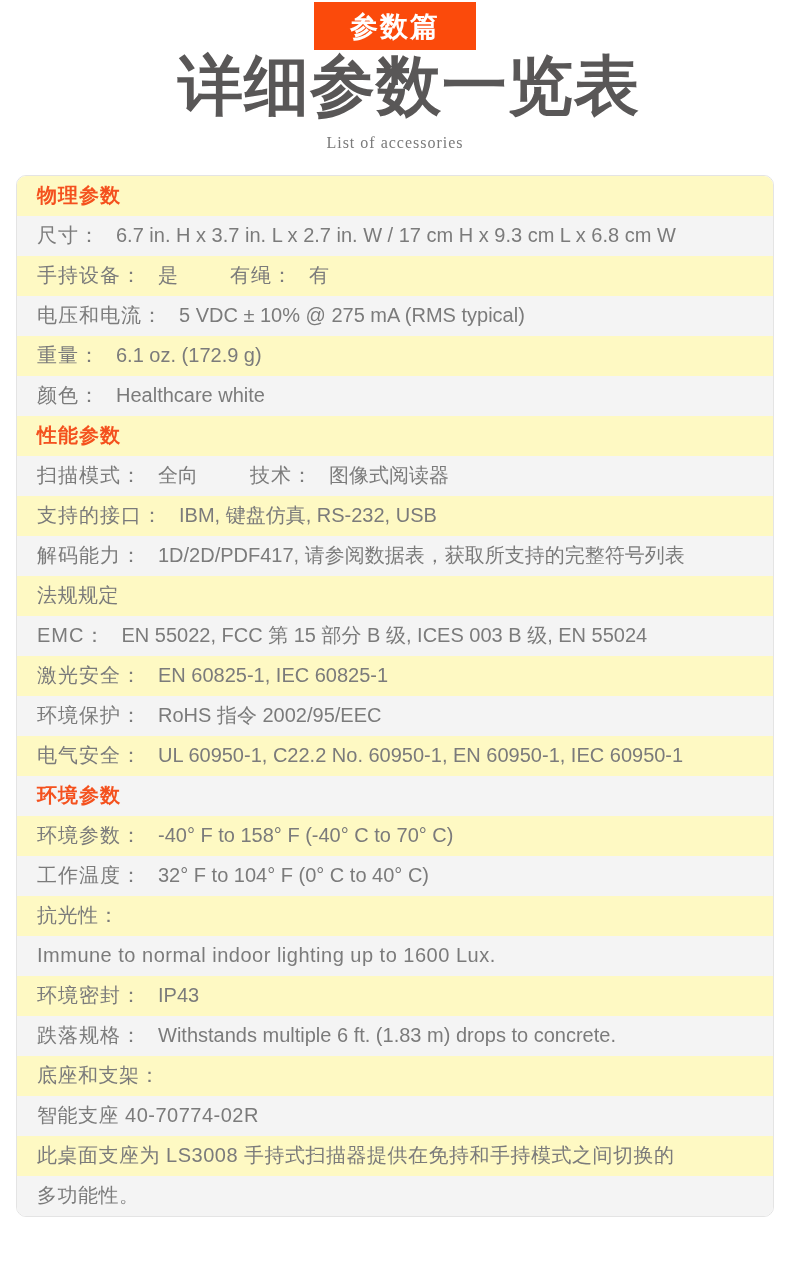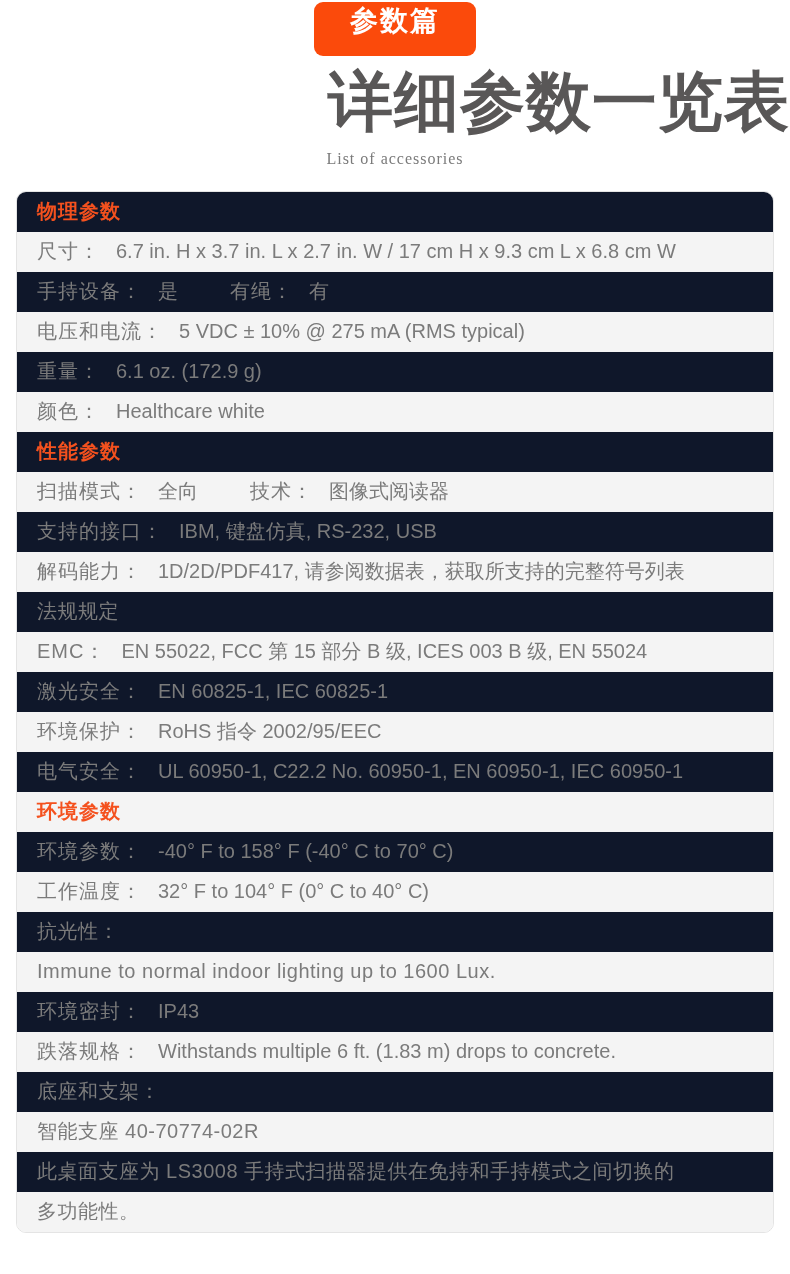--- a/index.html
+++ b/index.html
@@ -20,27 +20,27 @@
   .page{width:790px;padding-top:2px;}
   .badge-wrap{text-align:center;}
   .badge{
     display:inline-block;
     background:var(--accent-orange);
     color:#ffffff;
     font-size:28px;
     font-weight:bold;
     letter-spacing:2px;
     line-height:38px;
-    height:54px;
-    padding:0 36px;
-    border-radius:9px;
+    height:48px;
+    padding:6px 36px;
+    border-radius:0;
   }
   .title{
-    margin-top:10px;
-    text-align:right;
+    margin-top:0;
+    text-align:center;
     font-size:65px;
     font-weight:bold;
     letter-spacing:1px;
     color:var(--title-gray);
     line-height:1.1;
     padding-left:28px;
   }
   .subtitle{
     margin-top:12px;
     text-align:center;
@@ -58,21 +58,21 @@
     background:#ffffff;
   }
   .row{
     height:40px;
     display:flex;
     align-items:center;
     padding:0 20px;
     font-size:20px;
     color:var(--body-gray);
     white-space:nowrap;
-    background:#0f172a;
+    background:#fef9c3;
   }
   .row:nth-child(even){background:var(--alt-row-bg);}
   .row .section-title{
     color:var(--section-orange);
     font-weight:bold;
     letter-spacing:1px;
   }
   .cell{display:inline-flex;align-items:baseline;}
   .cell + .cell{margin-left:52px;}
   .label{letter-spacing:1px;}

